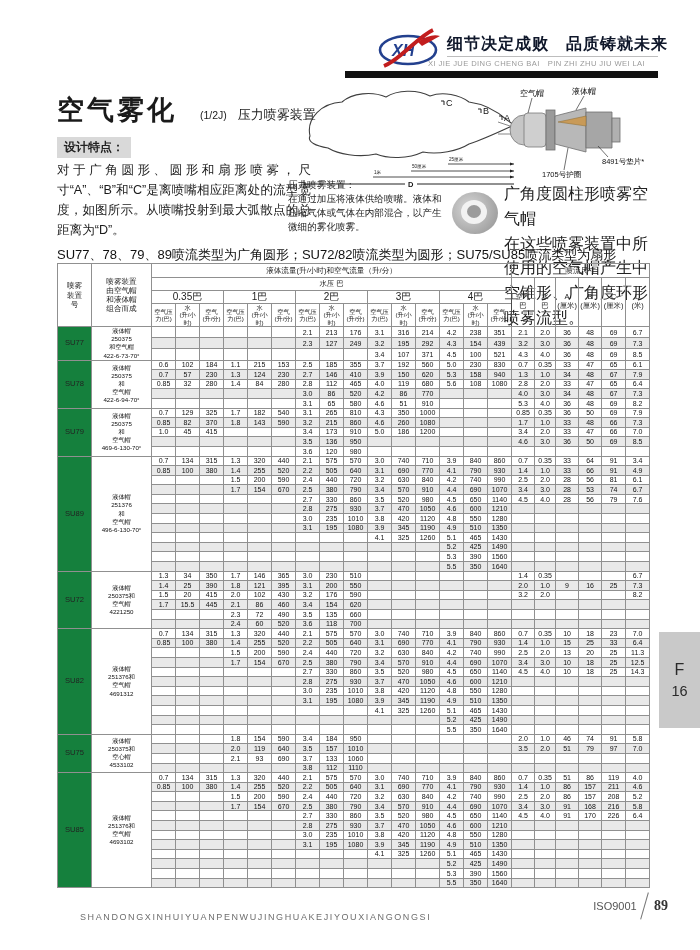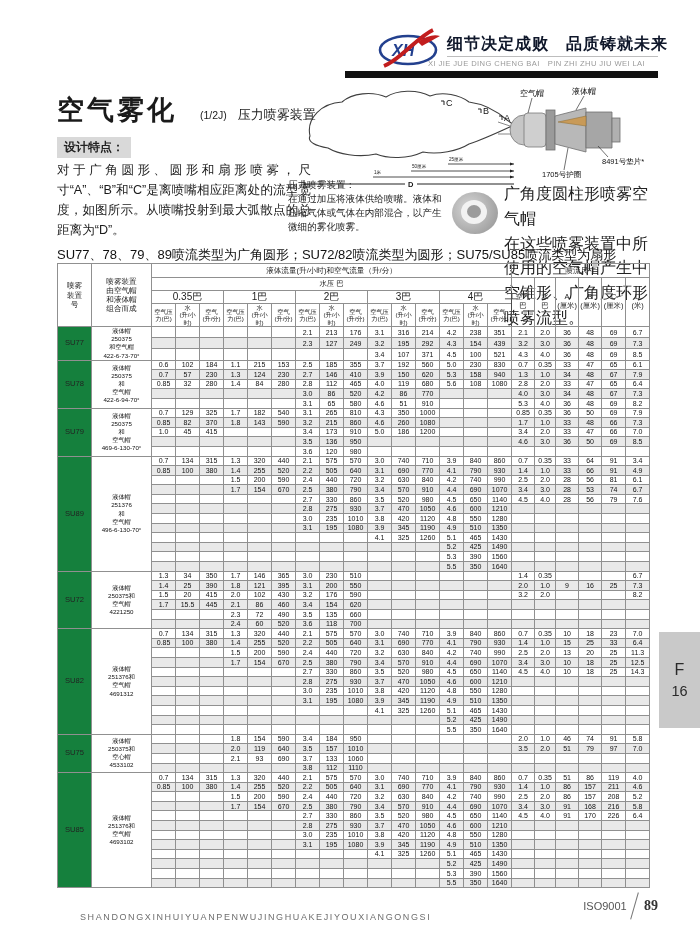--- a/index.html
+++ b/index.html
@@ -48,21 +48,21 @@
   tbody{border-top:1.2px solid #4a4a4a;}
   tbody tr:nth-child(even) td{background:#e9e9e9;}
   tbody tr:nth-child(even) td.id-cell,tbody tr:nth-child(even) td.label-cell{background:#fff;}
   th.sec-l,td.sec-l{border-left:1.1px solid #4a4a4a;}
   thead{border-bottom:1.1px solid #4a4a4a;}
   
   .side-tab{position:absolute;left:659px;top:632px;width:41px;height:96px;background:#c9c9c9;
         display:flex;flex-direction:column;align-items:center;justify-content:center;color:#2a2a2a;}
   .side-tab .f{font-size:16px;}
   .side-tab .n{font-size:14.5px;margin-top:4px;}
-  .footer-iso{position:absolute;right:42px;top:892px;display:flex;align-items:center;}
+  .footer-iso{position:absolute;right:32px;top:892px;display:flex;align-items:center;}
   .footer-iso .iso{font-size:11px;color:#555;}
   .footer-iso .slash{width:1.3px;height:28px;background:#777;transform:rotate(16deg);margin:0 9px 0 7px;}
   .footer-iso .pg{font-size:14px;font-family:Liberation Serif, serif;color:#333;font-weight:bold;}
   .footer-co{position:absolute;left:80px;top:912px;width:580px;font-size:9px;color:#6e6e6e;
         letter-spacing:1.6px;white-space:nowrap;}
   svg text{font-family:"Liberation Sans","DejaVu Sans",sans-serif;}
 </style>
 </head>
 <body>
 

